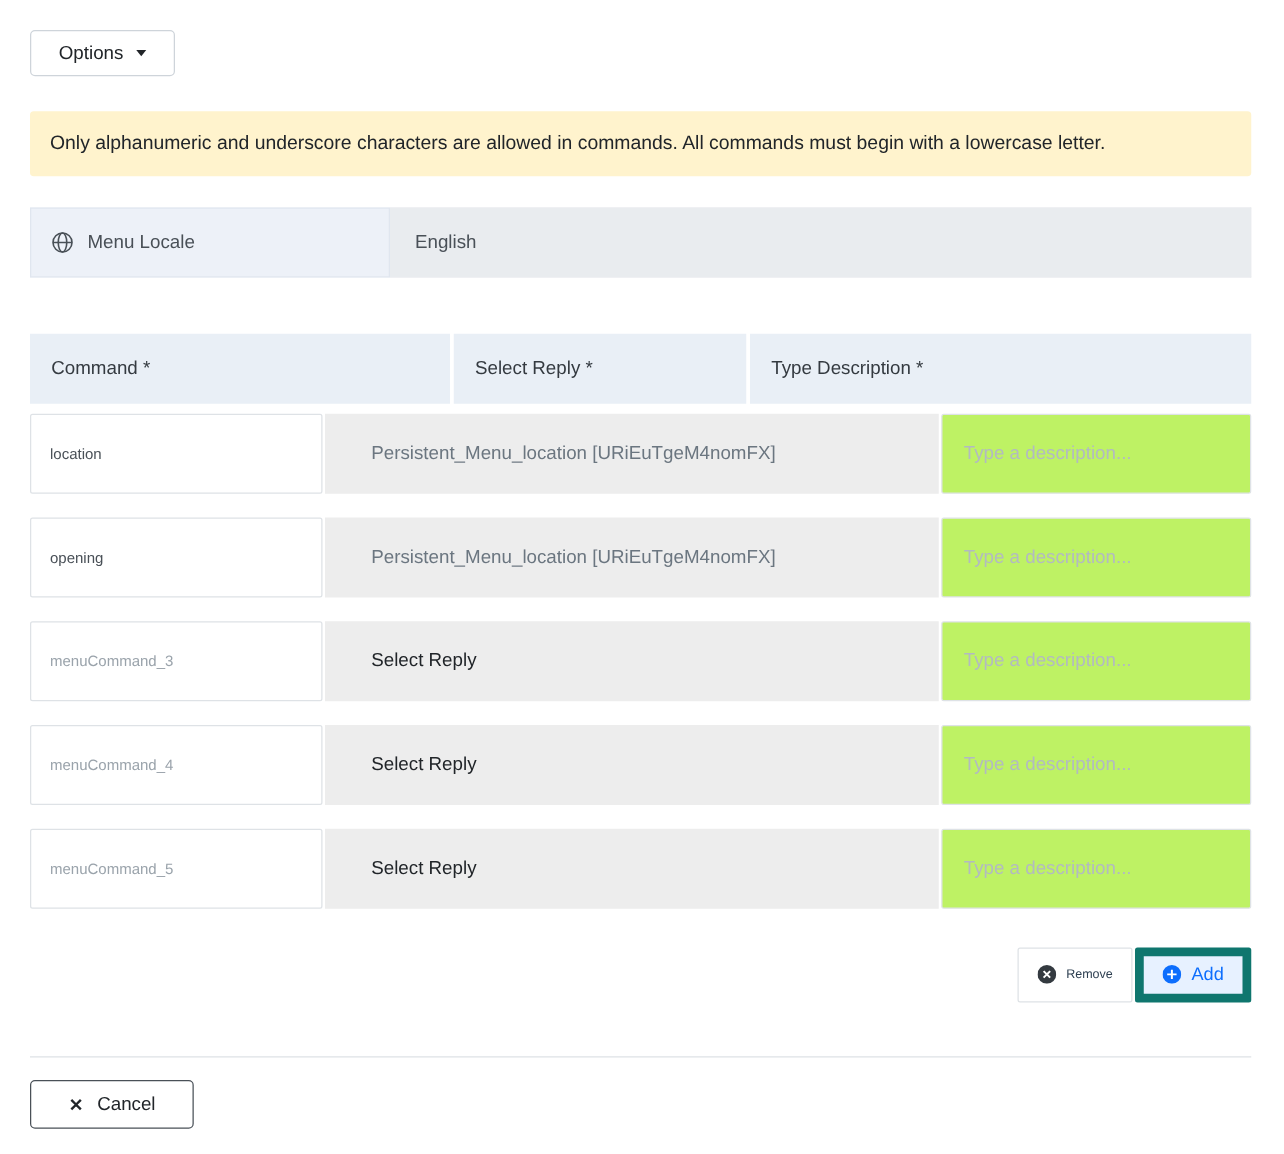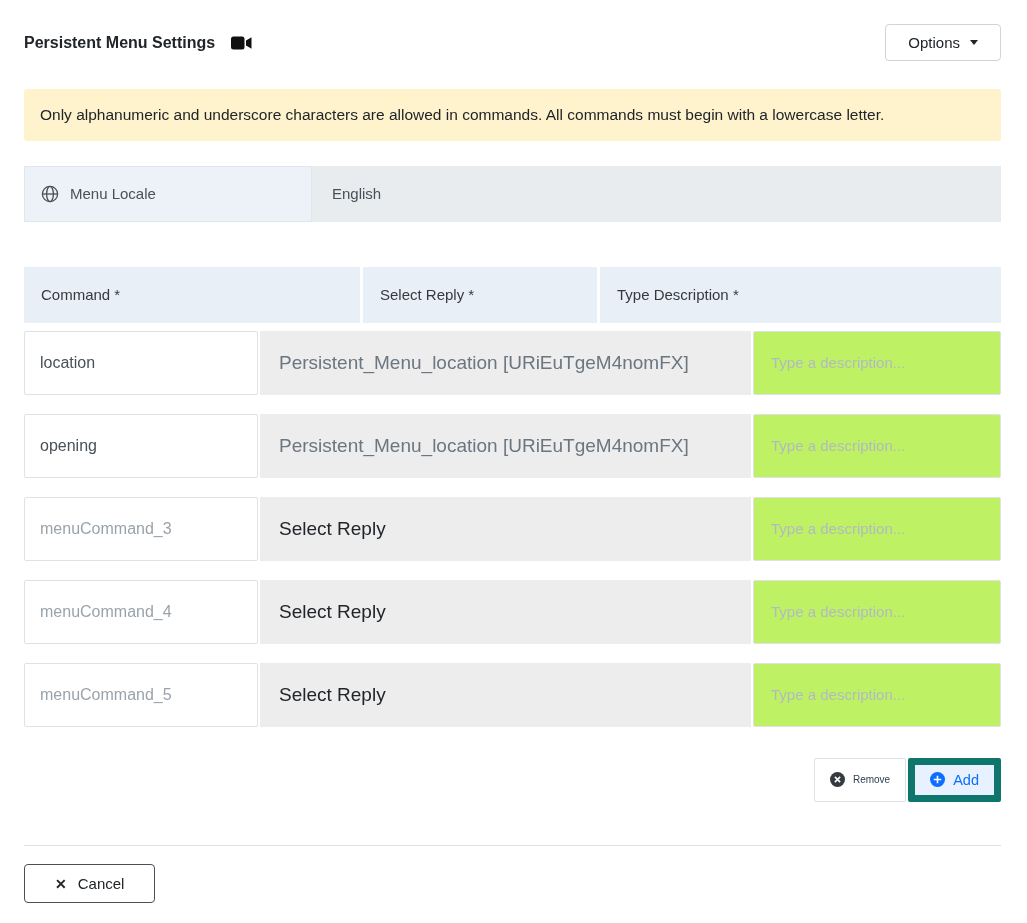--- a/index.html
+++ b/index.html
@@ -64,29 +64,29 @@
   }
   .th-command { width: 336px; flex: none; }
   .th-reply   { width: 234px; flex: none; }
   .th-desc    { flex: 1; }
 
   
   .trow { display: flex; margin-bottom: 19px; height: 64px; }
   .command-input {
     width: 234px; flex: none; height: 100%;
     border: 1px solid #dee2e6; border-radius: 2px;
-    padding: 17px 15px; font-size: 16px; color: #495057;
+    padding: 17px 15px; font-size: 12px; color: #495057;
     font-family: inherit; background: #fff; outline: none;
   }
   .command-input::placeholder { color: #9aa3ab; }
   .reply-cell {
     width: 491px; flex: none; margin: 0 2px;
     background: #ededed;
     display: flex; align-items: center;
-    padding: 0 19px; font-size: 19px; color: #212529;
+    padding: 0 37px; font-size: 15px; color: #212529;
     cursor: pointer; overflow: hidden; white-space: nowrap;
   }
   .reply-cell.selected { color: #6b7680; }
   .desc-input {
     flex: 1; height: 100%;
     border: 1px solid #dee2e6; border-radius: 2px;
     padding: 0 17px; font-size: 15px; color: #495057;
     font-family: inherit; background: #bef264; outline: none;
   }
   .desc-input::placeholder { color: #b2bac1; }
@@ -128,29 +128,20 @@
   .x-glyph { font-size: 14px; font-weight: 700; color: #212529; line-height: 1; }
 
   .icon { display: inline-flex; align-items: center; justify-content: center; flex: none; }
 </style>
 </head>
 <body>
 
 <div class="page">
 
   <div class="page-header">
-    <div class="title-wrap">
-      <h1 class="page-title">Persistent Menu Settings</h1>
-      <span class="icon">
-        <svg width="21" height="14" viewBox="0 0 21 14">
-          <rect x="0" y="0.5" width="13.5" height="13" rx="2.5" fill="#111"></rect>
-          <path d="M15 4.6 L20.5 1.2 V12.8 L15 9.4 Z" fill="#111"></path>
-        </svg>
-      </span>
-    </div>
     <button class="options-btn">
       <span>Options</span>
       <span class="caret-down"></span>
     </button>
   </div>
 
   <div class="alert">
     <span>Only alphanumeric and underscore characters are allowed in commands. All commands must begin with a lowercase letter.</span>
   </div>
 

